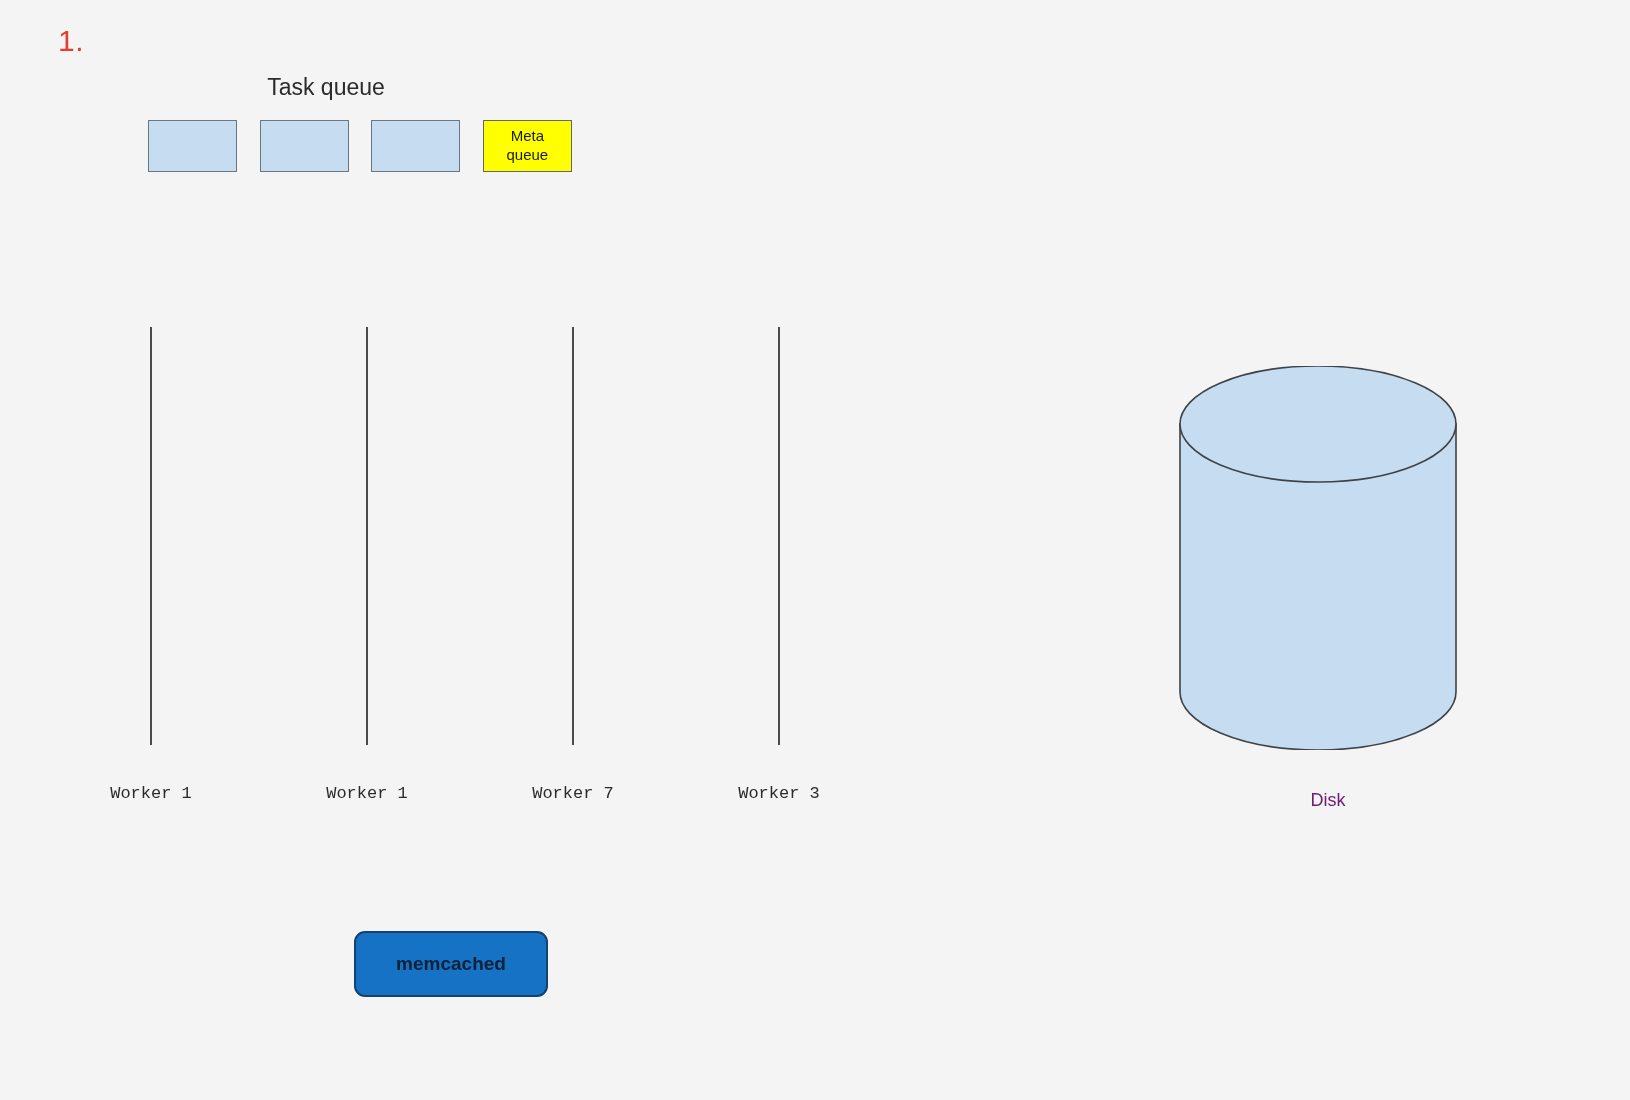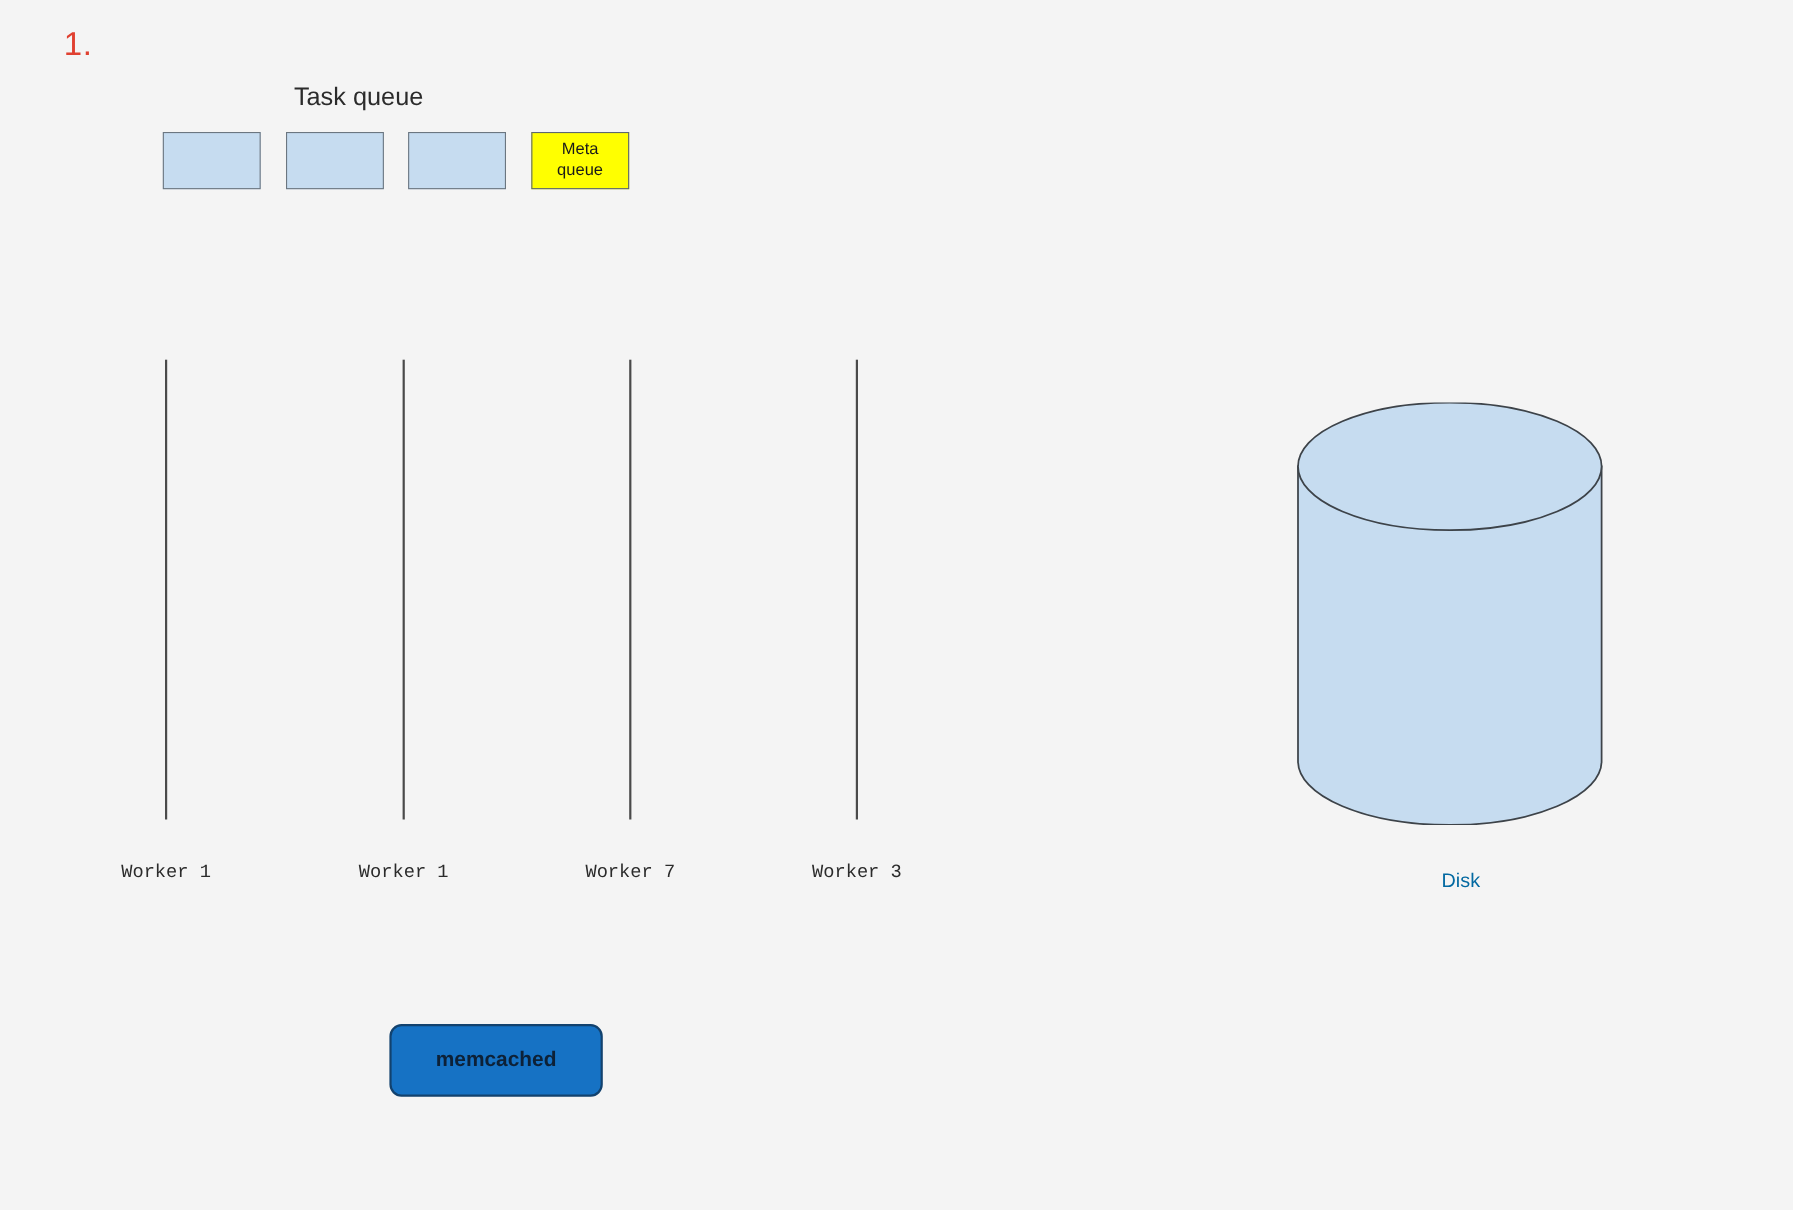--- a/index.html
+++ b/index.html
@@ -107,21 +107,21 @@
   .disk-wrap svg {
     display: block;
   }
   .disk-label {
     position: absolute;
     left: 1238px;
     top: 790px;
     width: 180px;
     text-align: center;
     font-size: 18px;
-    color: #0369a1;
+    color: #701a75;
   }
 
   
   .memcached {
     position: absolute;
     left: 354px;
     top: 896px;
     width: 194px;
     height: 66px;
     box-sizing: border-box;

